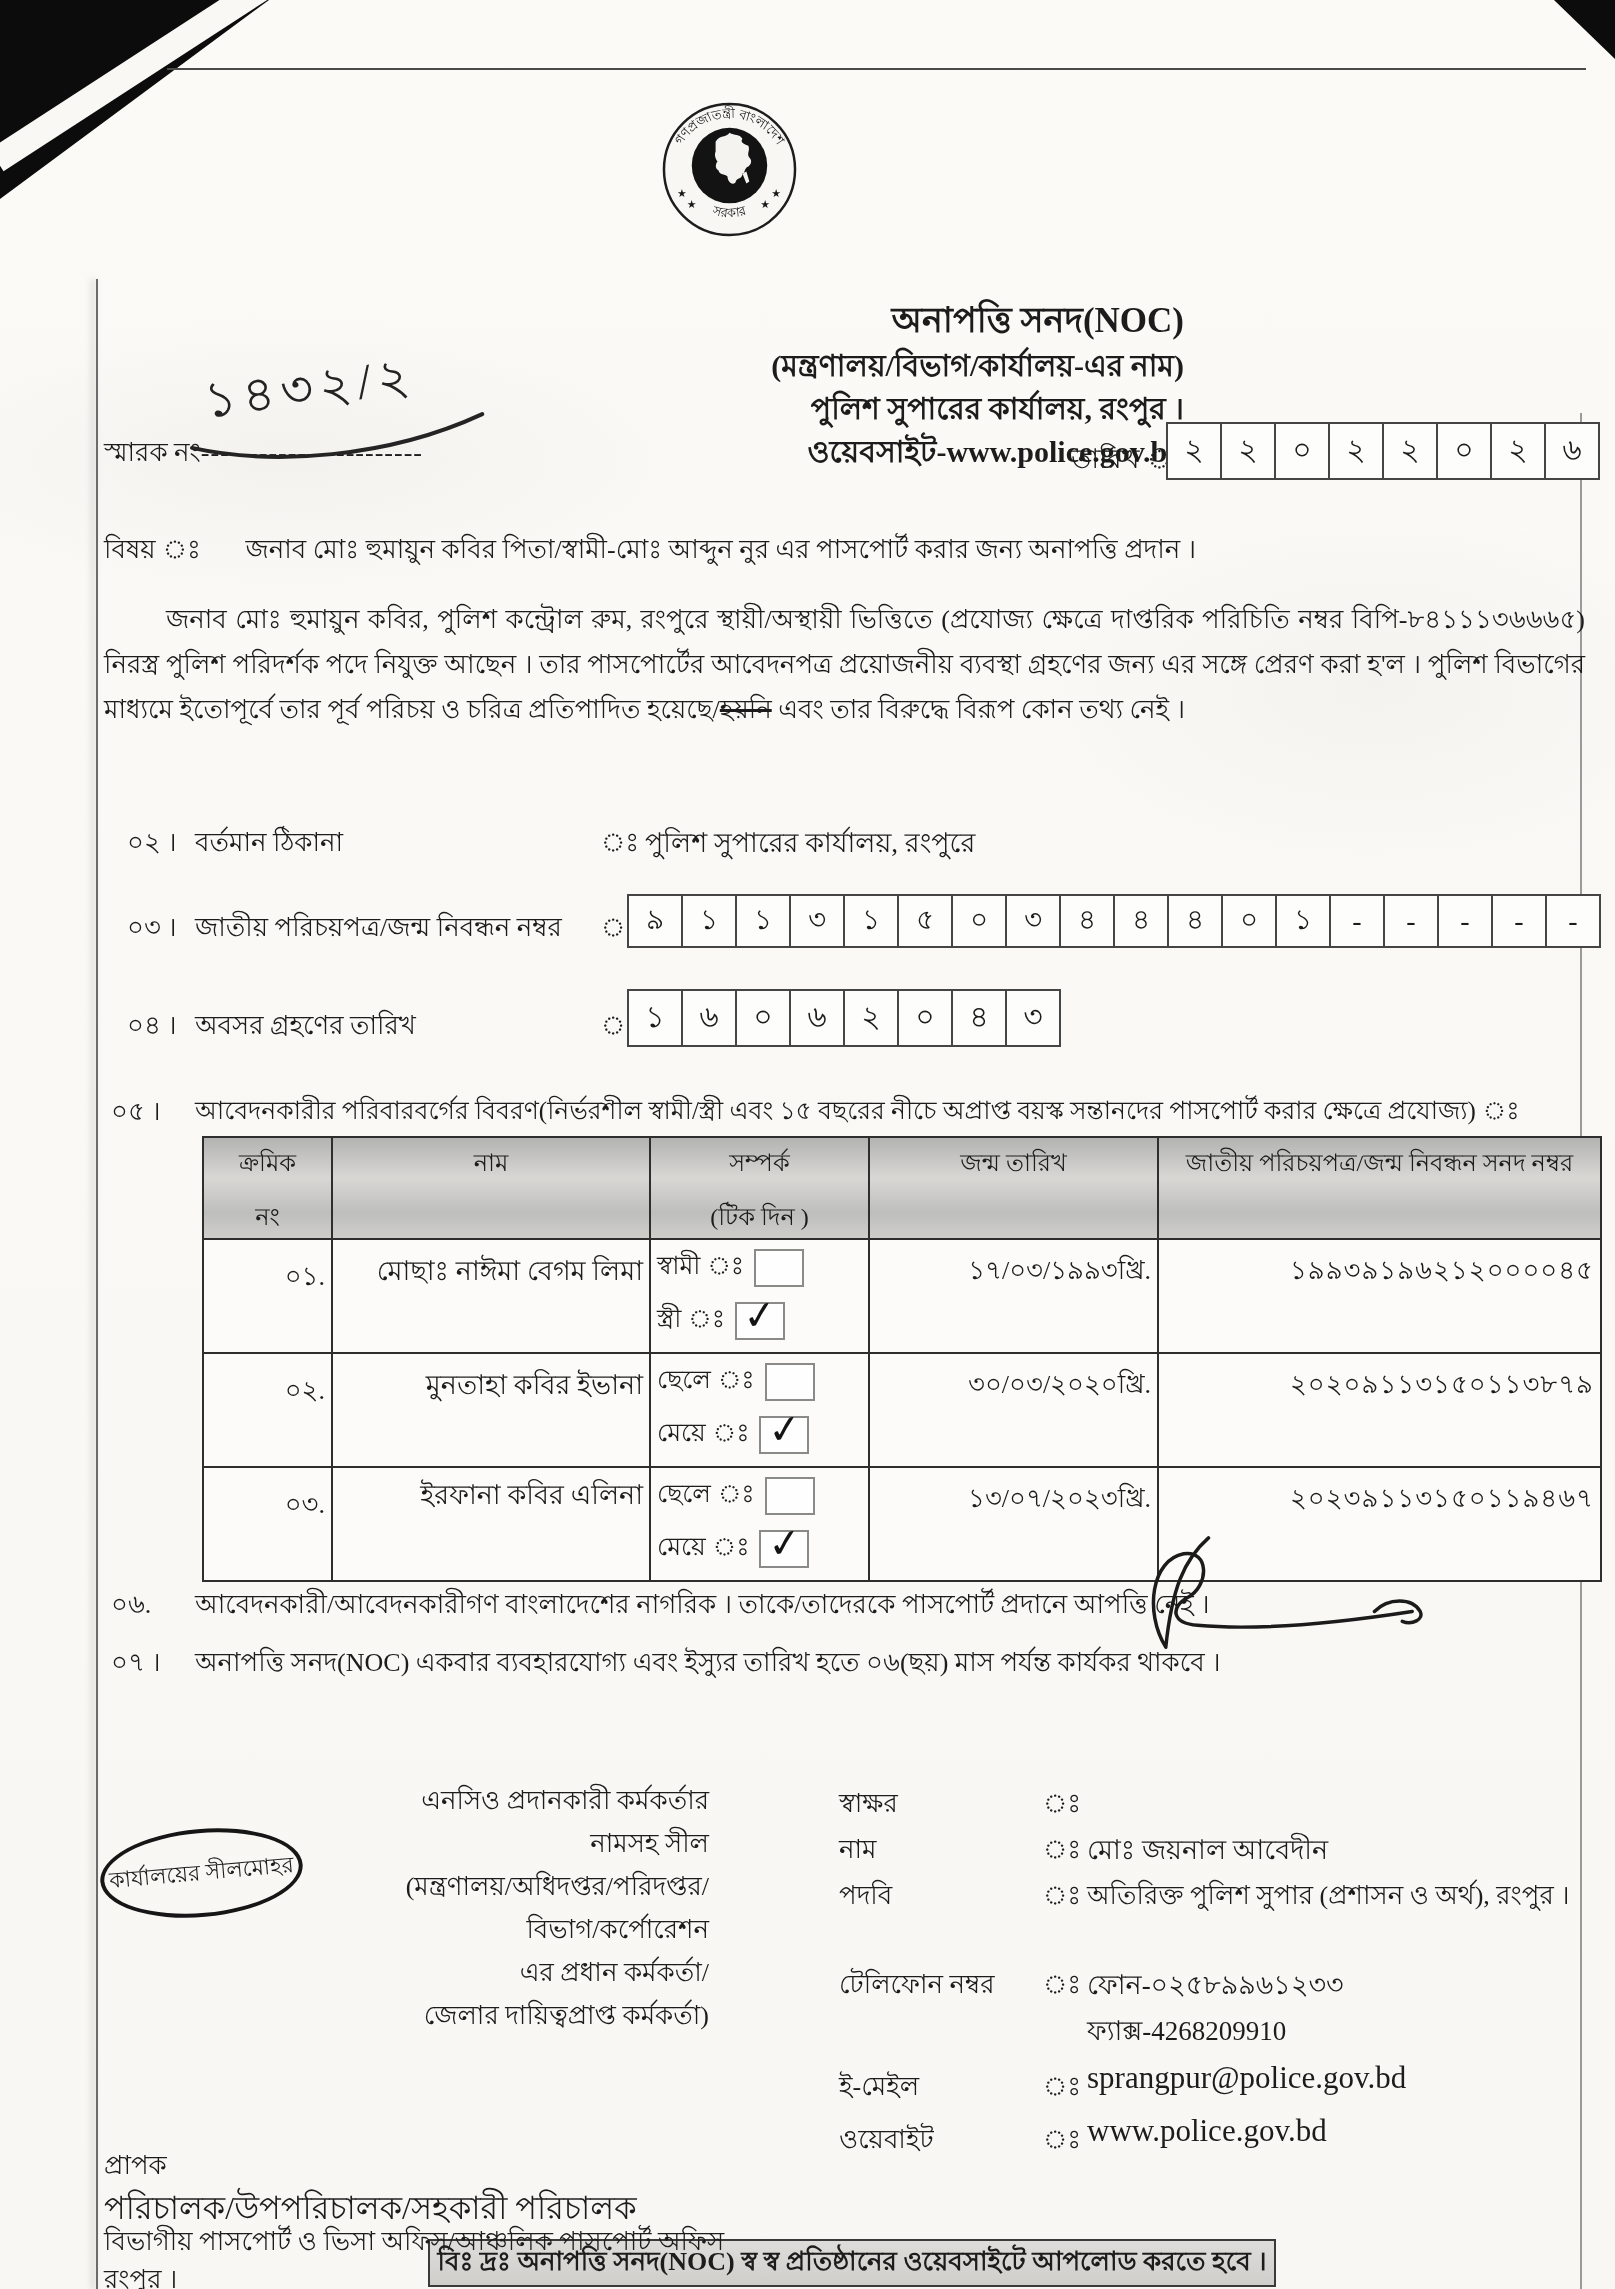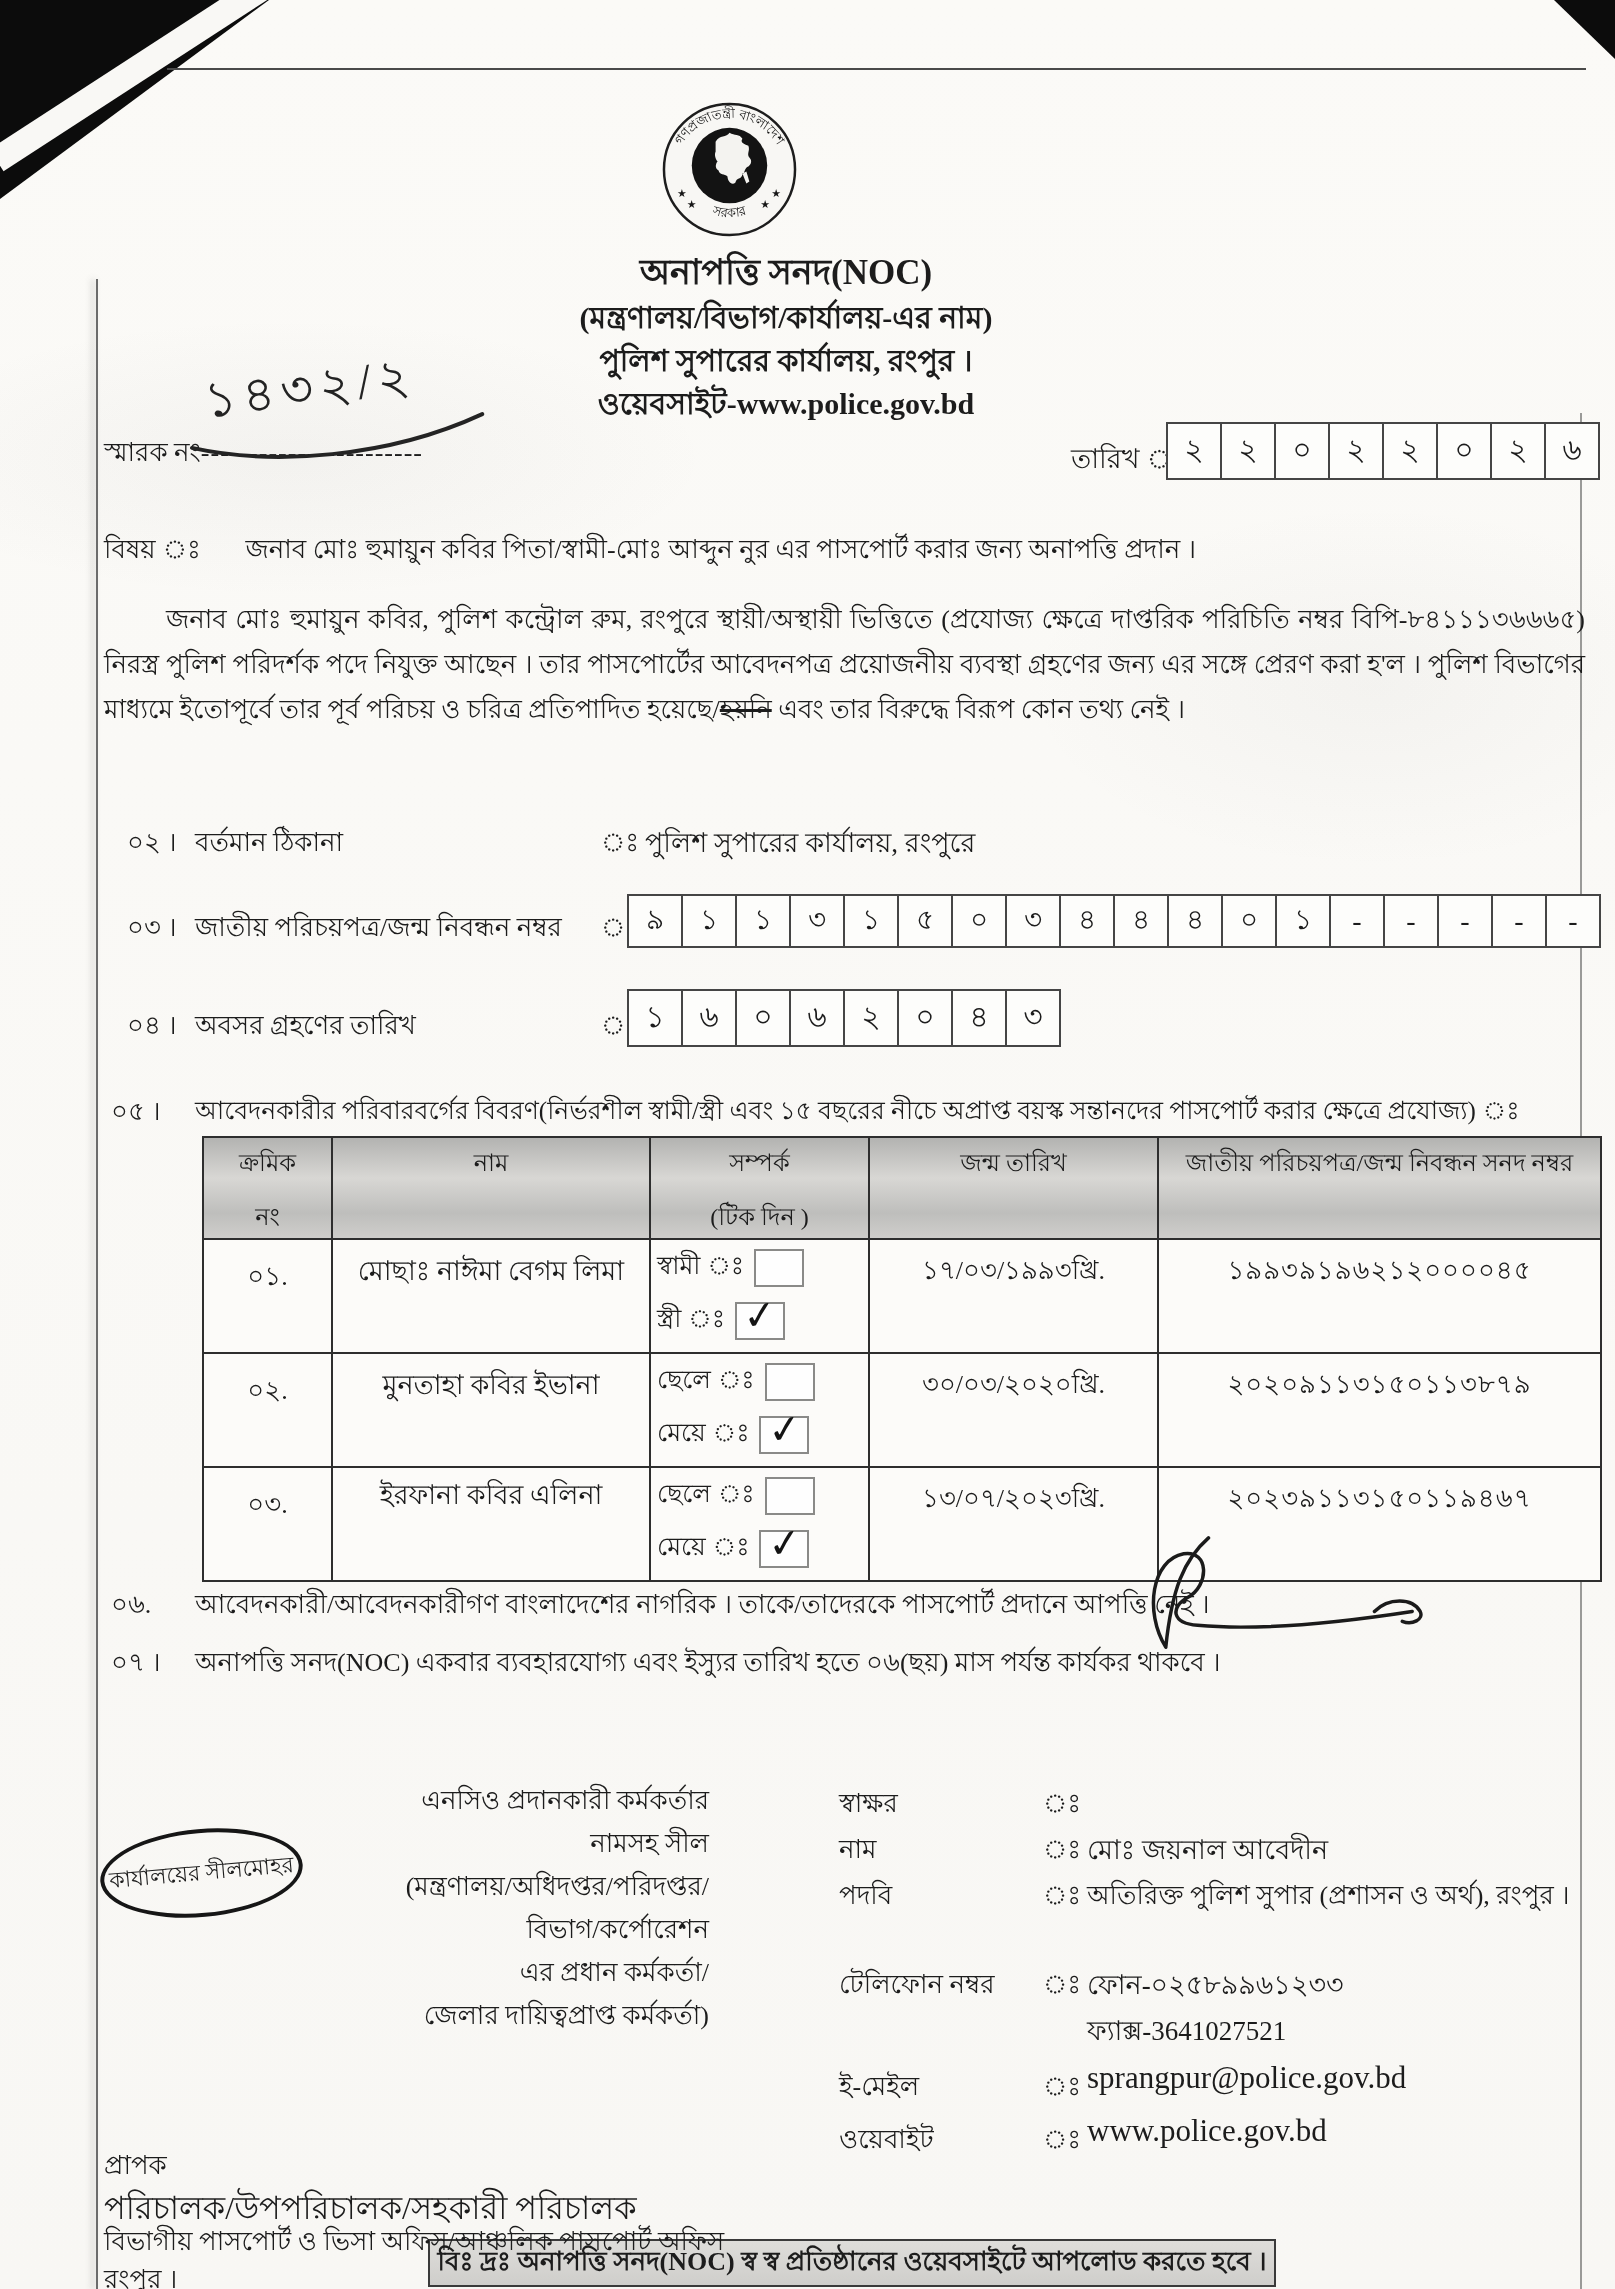--- a/index.html
+++ b/index.html
@@ -5,21 +5,21 @@
   html,body{margin:0;padding:0;background:#e9e7e3;}
   .page{
     position:relative;width:1616px;height:2289px;overflow:hidden;
     background:
       radial-gradient(ellipse 597px 199px at 18% 20%, rgba(120,120,118,.06), transparent 70%),
       radial-gradient(ellipse 498px 259px at 85% 30%, rgba(120,120,118,.05), transparent 70%),
       linear-gradient(#fbfaf7,#f8f7f4);
     font-family:"Liberation Serif","DejaVu Serif",serif;color:#1c1c1c;
   }
   .t{position:absolute;white-space:nowrap;}
-  .ctr{text-align:center;}
+  .ctr{text-align:right;margin-top:48px;}
   .boxes{position:absolute;display:flex;}
   .box{width:52px;height:54px;border:2px solid #454545;margin-left:-2px;background:#fdfdfb;
        display:flex;align-items:center;justify-content:center;font-size:30px;}
   .box.sm{width:52px;height:50px;font-size:28px;}
   table.fam{position:absolute;border-collapse:collapse;table-layout:fixed;background:#fcfbf9;}
   table.fam td,table.fam th{border:2px solid #2e2e2e;vertical-align:top;padding:6px 6px 0 6px;font-weight:normal;}
   table.fam th{background:linear-gradient(180deg,#b3b3b1 0%,#d8d7d4 40%,#bebebc 75%,#cfcecb 100%);
        font-size:24px;text-align:center;vertical-align:top;white-space:normal;}
   .relline{display:flex;align-items:center;gap:10px;margin-bottom:10px;font-size:25px;}
   .tickbox{width:46px;height:34px;border:2px solid #8a8a88;background:#fefefe;display:flex;
@@ -261,21 +261,21 @@
   <div class="t" style="left:1043px;top:1829px;font-size:26px;">ঃ</div>
   <div class="t" style="left:1087px;top:1829px;font-size:27px;">মোঃ জয়নাল আবেদীন</div>
 
   <div class="t" style="left:839px;top:1875px;font-size:26px;">পদবি</div>
   <div class="t" style="left:1043px;top:1875px;font-size:26px;">ঃ</div>
   <div class="t" style="left:1087px;top:1875px;font-size:26px;">অতিরিক্ত পুলিশ সুপার (প্রশাসন ও অর্থ), রংপুর ।</div>
 
   <div class="t" style="left:839px;top:1964px;font-size:26px;">টেলিফোন নম্বর</div>
   <div class="t" style="left:1043px;top:1964px;font-size:26px;">ঃ</div>
   <div class="t" style="left:1087px;top:1964px;font-size:27px;">ফোন-০২৫৮৯৯৬১২৩৩</div>
-  <div class="t" style="left:1087px;top:2010px;font-size:27px;">ফ্যাক্স-3641027521</div>
+  <div class="t" style="left:1087px;top:2010px;font-size:27px;">ফ্যাক্স-4268209910</div>
 
   <div class="t" style="left:839px;top:2066px;font-size:26px;">ই-মেইল</div>
   <div class="t" style="left:1043px;top:2066px;font-size:26px;">ঃ</div>
   <div class="t" style="left:1087px;top:2060px;font-size:31px;text-align:right;">sprangpur@police.gov.bd</div>
 
   <div class="t" style="left:839px;top:2119px;font-size:26px;">ওয়েবাইট</div>
   <div class="t" style="left:1043px;top:2119px;font-size:26px;">ঃ</div>
   <div class="t" style="left:1087px;top:2113px;font-size:31px;">www.police.gov.bd</div>
 
   <div class="t" style="left:104px;top:2145px;font-size:26px;z-index:3;">প্রাপক</div>

